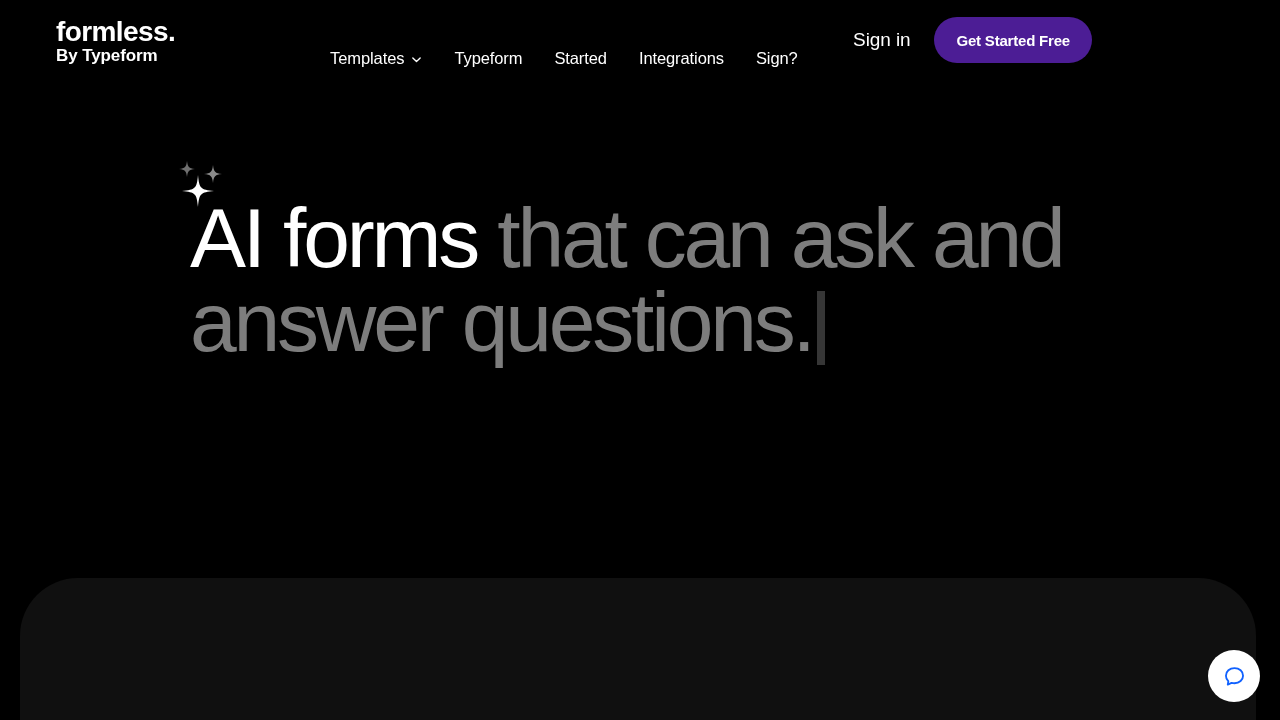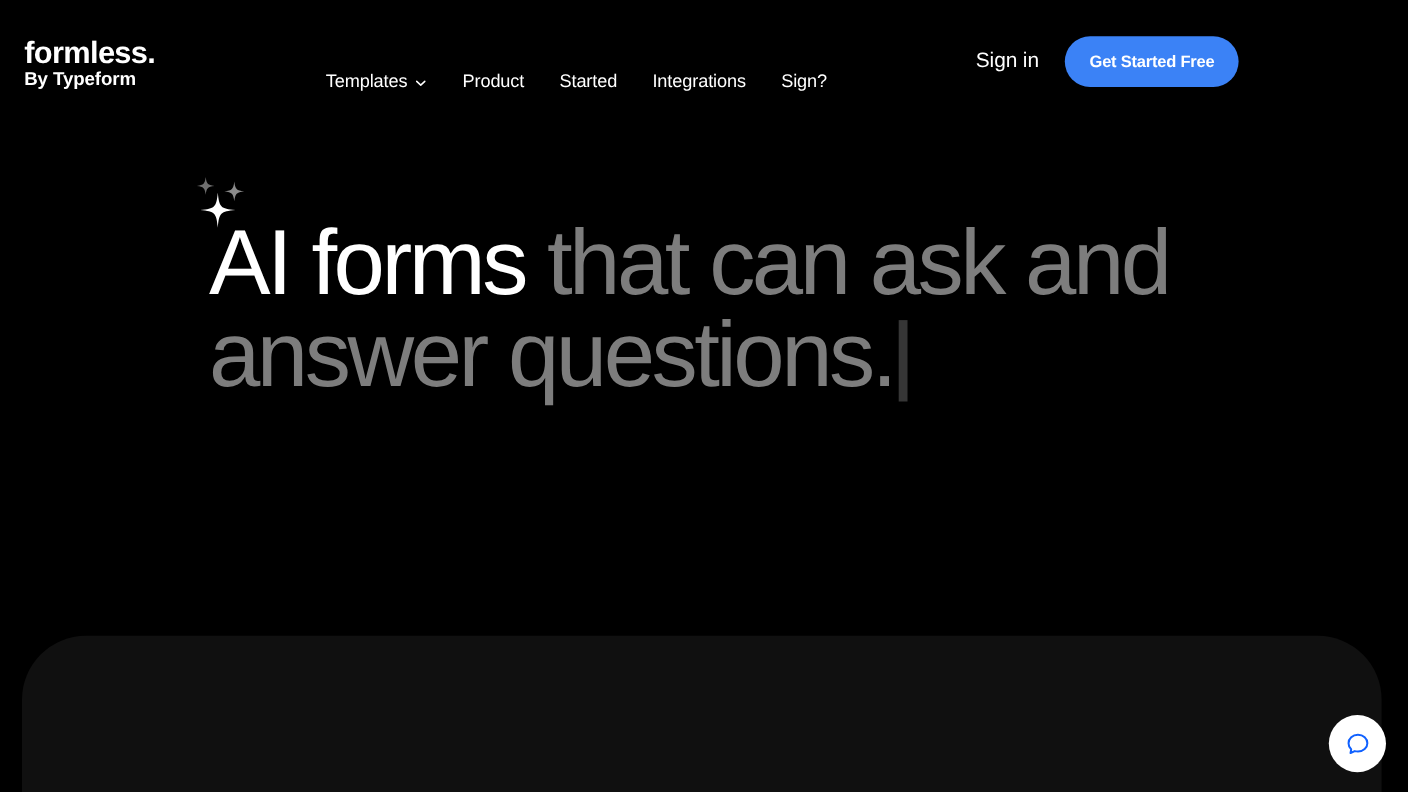--- a/index.html
+++ b/index.html
@@ -14,26 +14,26 @@
   body {
     background: #000000;
     font-family: "Liberation Sans", sans-serif;
     -webkit-font-smoothing: antialiased;
     position: relative;
   }
 
   
   .header {
     position: absolute;
-    top: 16px; left: 0;
+    top: 0; left: 0;
     width: 1148px;
     height: 80px;
     display: flex;
     align-items: center;
-    padding: 0 22px;
+    padding: 0 56px;
     z-index: 30;
   }
 
   .brand {
     display: flex;
     flex-direction: column;
     justify-content: center;
     line-height: 1;
     user-select: none;
     flex: 0 0 auto;
@@ -87,21 +87,21 @@
     gap: 24px;
   }
   .signin {
     font-size: 19px;
     color: #ffffff;
     cursor: pointer;
     letter-spacing: -0.1px;
     white-space: nowrap;
   }
   .cta {
-    background: #3b82f6;
+    background: #4c1d95;
     color: #ffffff;
     font-size: 15px;
     font-weight: bold;
     border: none;
     border-radius: 999px;
     padding: 0 22px;
     height: 46px;
     display: flex;
     align-items: center;
     justify-content: center;
@@ -196,21 +196,21 @@
     <div class="nav-item">
       <span>Templates</span>
       <span class="chev">
         <svg viewBox="0 0 12 12" width="11" height="11" aria-hidden="true">
           <path d="M2 4.3 L6 8.1 L10 4.3" fill="none" stroke="#ffffff" stroke-width="1.5" stroke-linecap="round" stroke-linejoin="round"></path>
         </svg>
       </span>
     </div>
 
     <div class="nav-item">
-      <span>Product</span>
+      <span>Typeform</span>
     </div>
 
     <div class="nav-item">
       <span>Started</span>
     </div>
 
     <div class="nav-item">
       <span>Integrations</span>
     </div>
 

